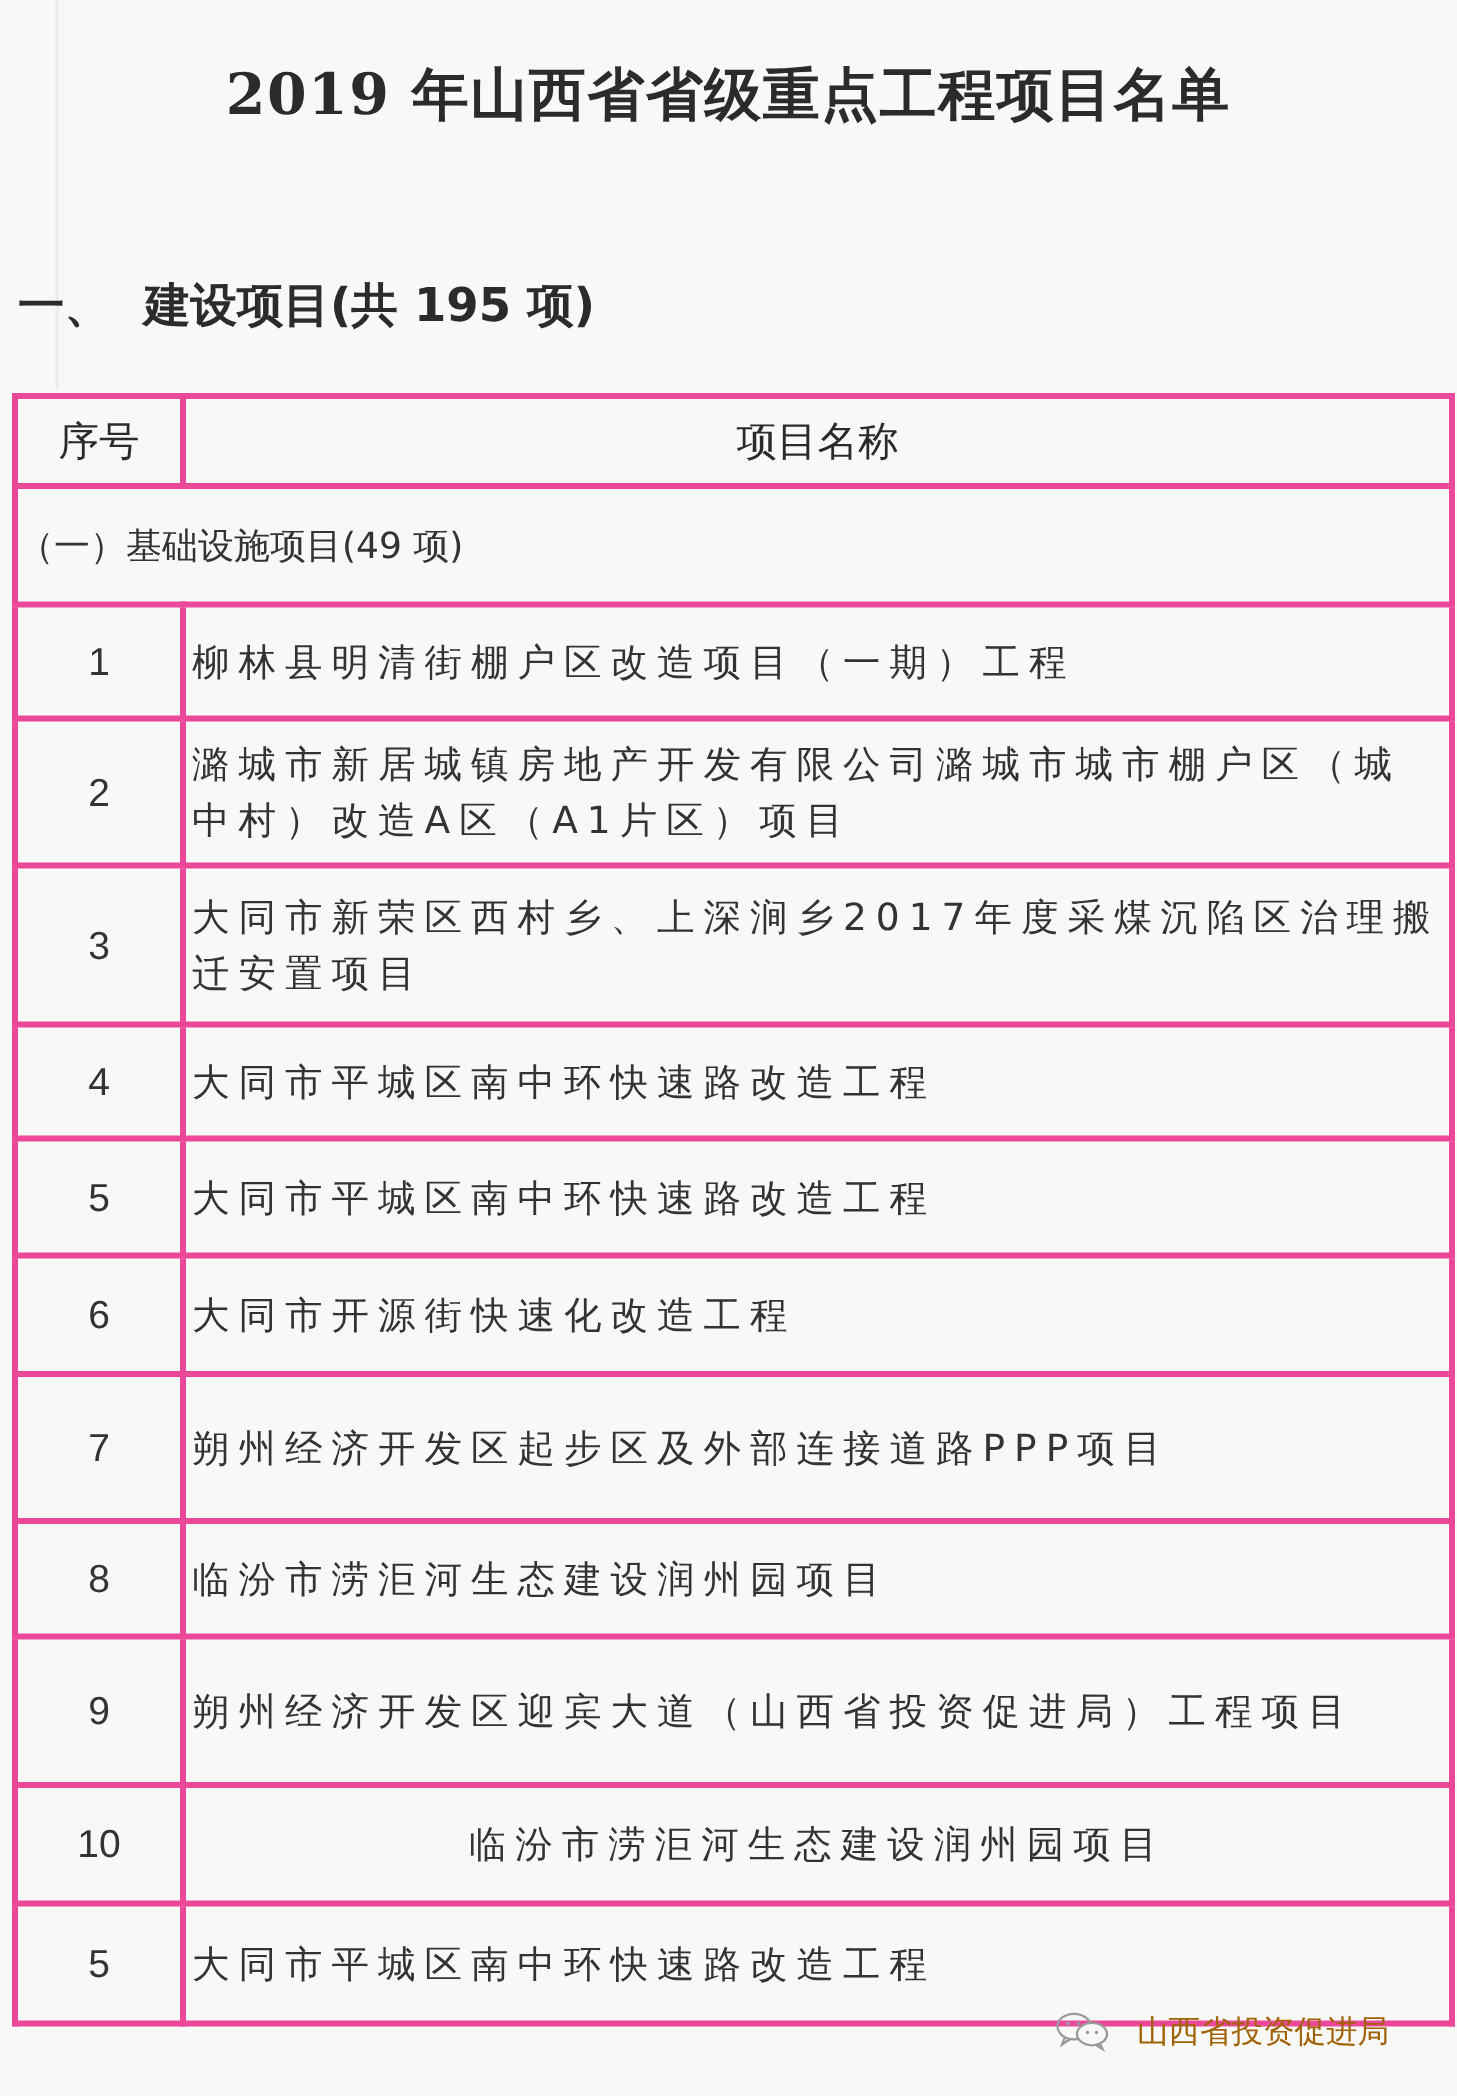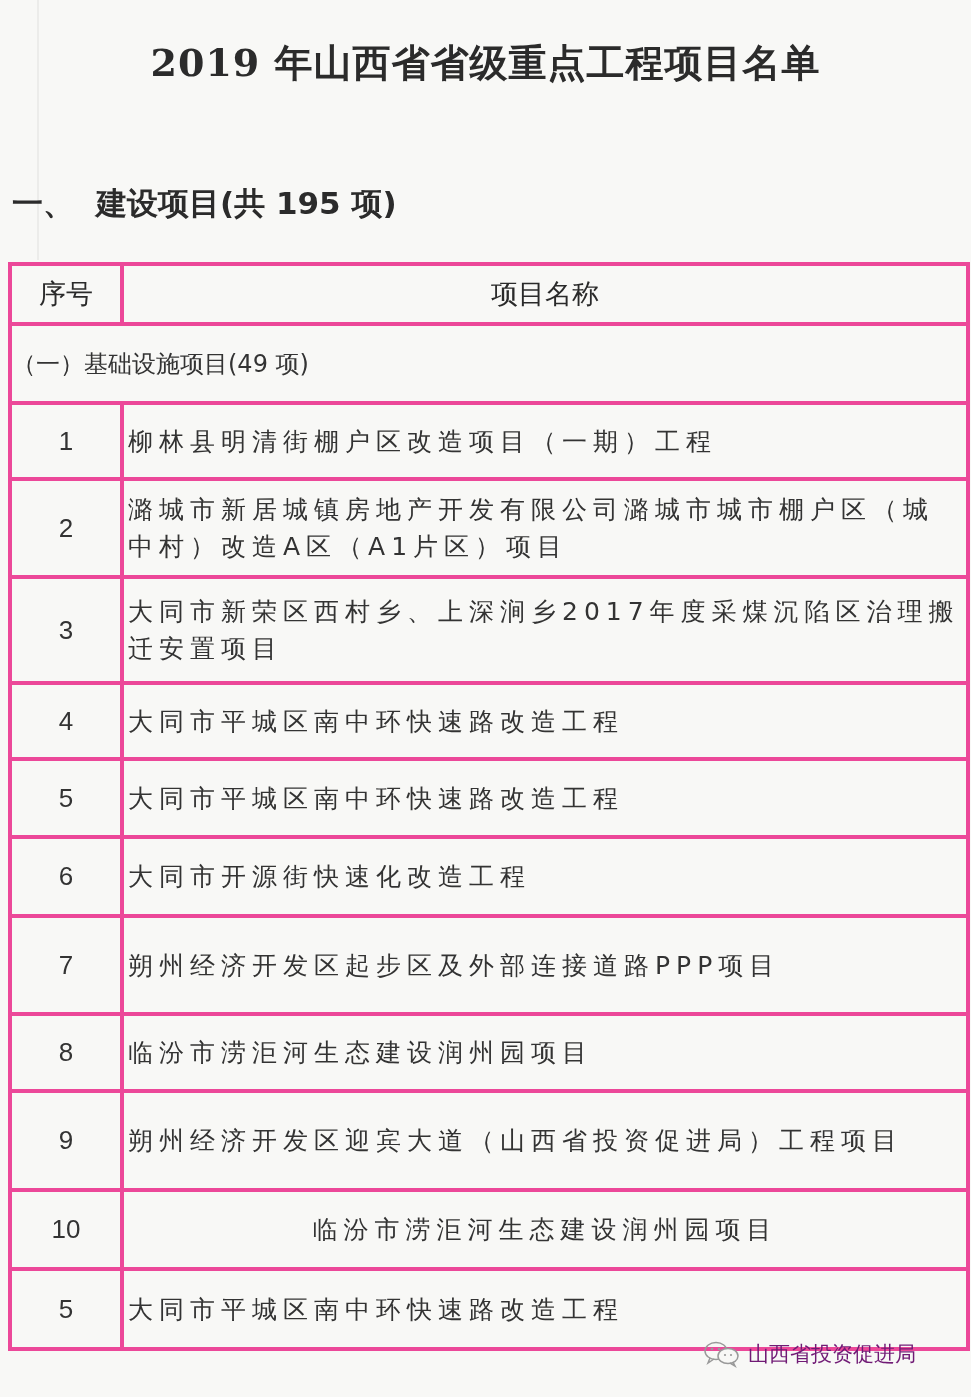--- a/index.html
+++ b/index.html
@@ -48,21 +48,21 @@
   .row.r5 td { height: 74px; }
   .row.r6 td { height: 75px; }
   .row.r7 td { height: 94px; }
   .row.r8 td { height: 73px; }
   .row.r9 td { height: 95px; }
   .row.r10 td { height: 75px; text-align: center; }
   .row.r11 td { height: 74px; }
   .row.r12 td { height: 76px; }
   .watermark {
     position: absolute; left: 702px; top: 1340px;
-    font-size: 21px; color: #701a75; display: flex; align-items: flex-start; gap: 6px;
+    font-size: 21px; color: #a16207; display: flex; align-items: flex-start; gap: 16px;
   }
   .watermark svg { display: block; }
 </style>
 </head>
 <body>
 
 <div class="page-edge"></div>
 
 <div class="title">2019 年山西省省级重点工程项目名单</div>
 

